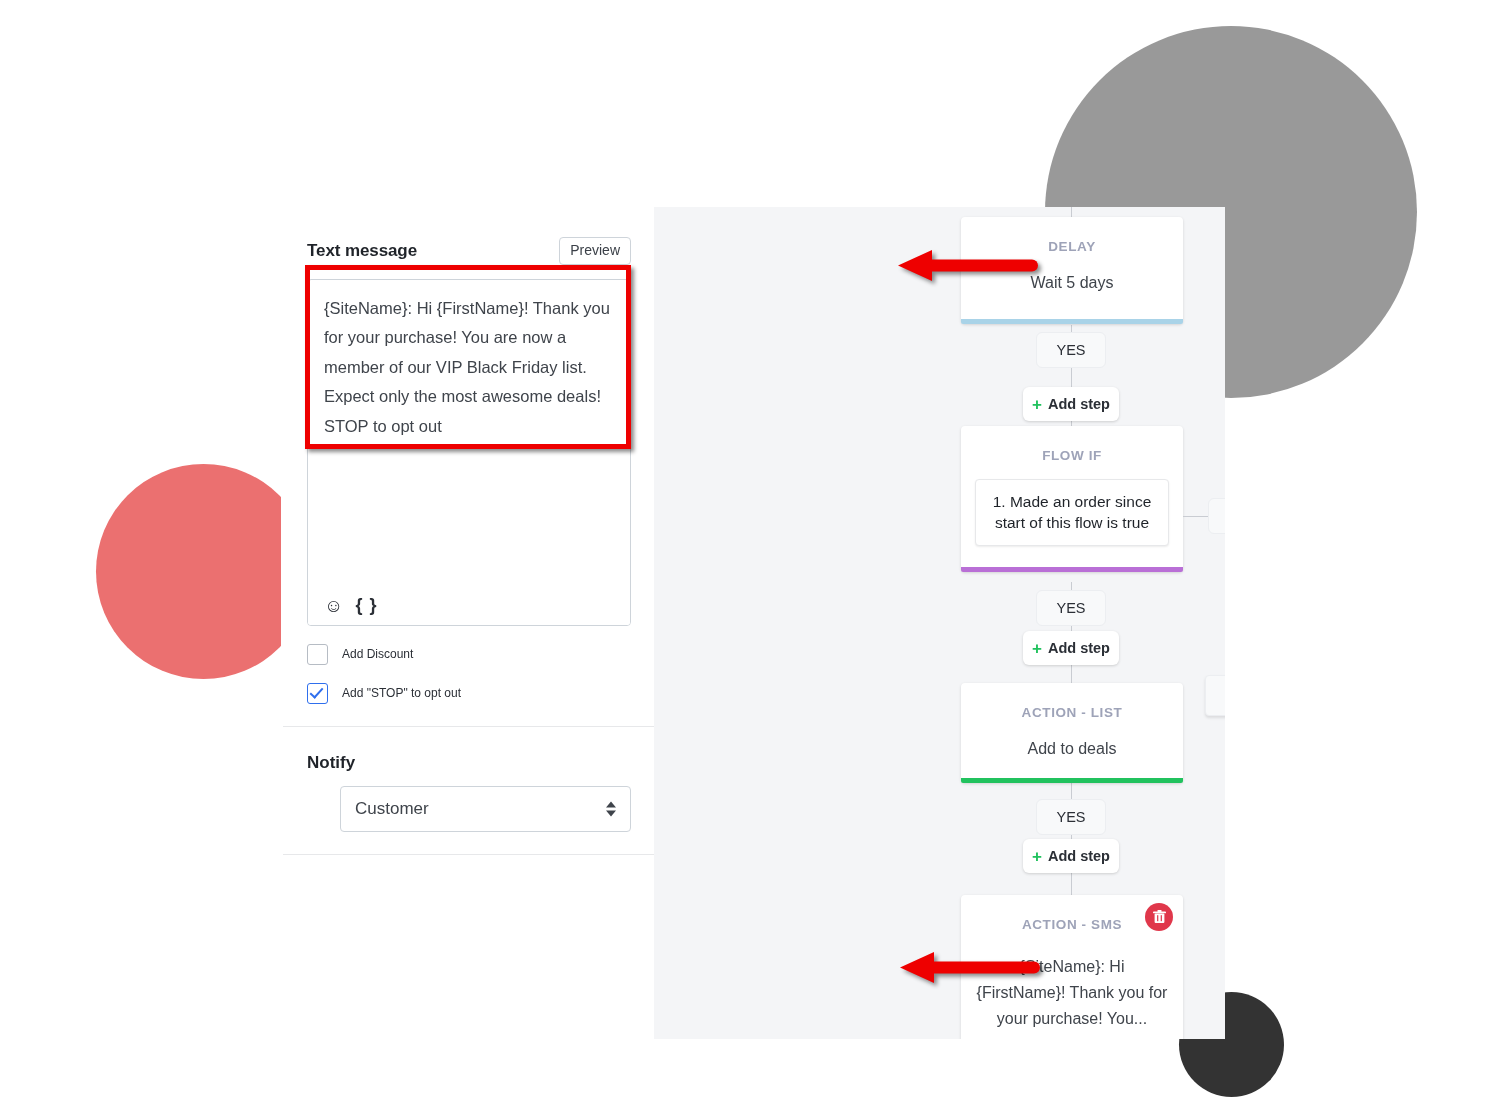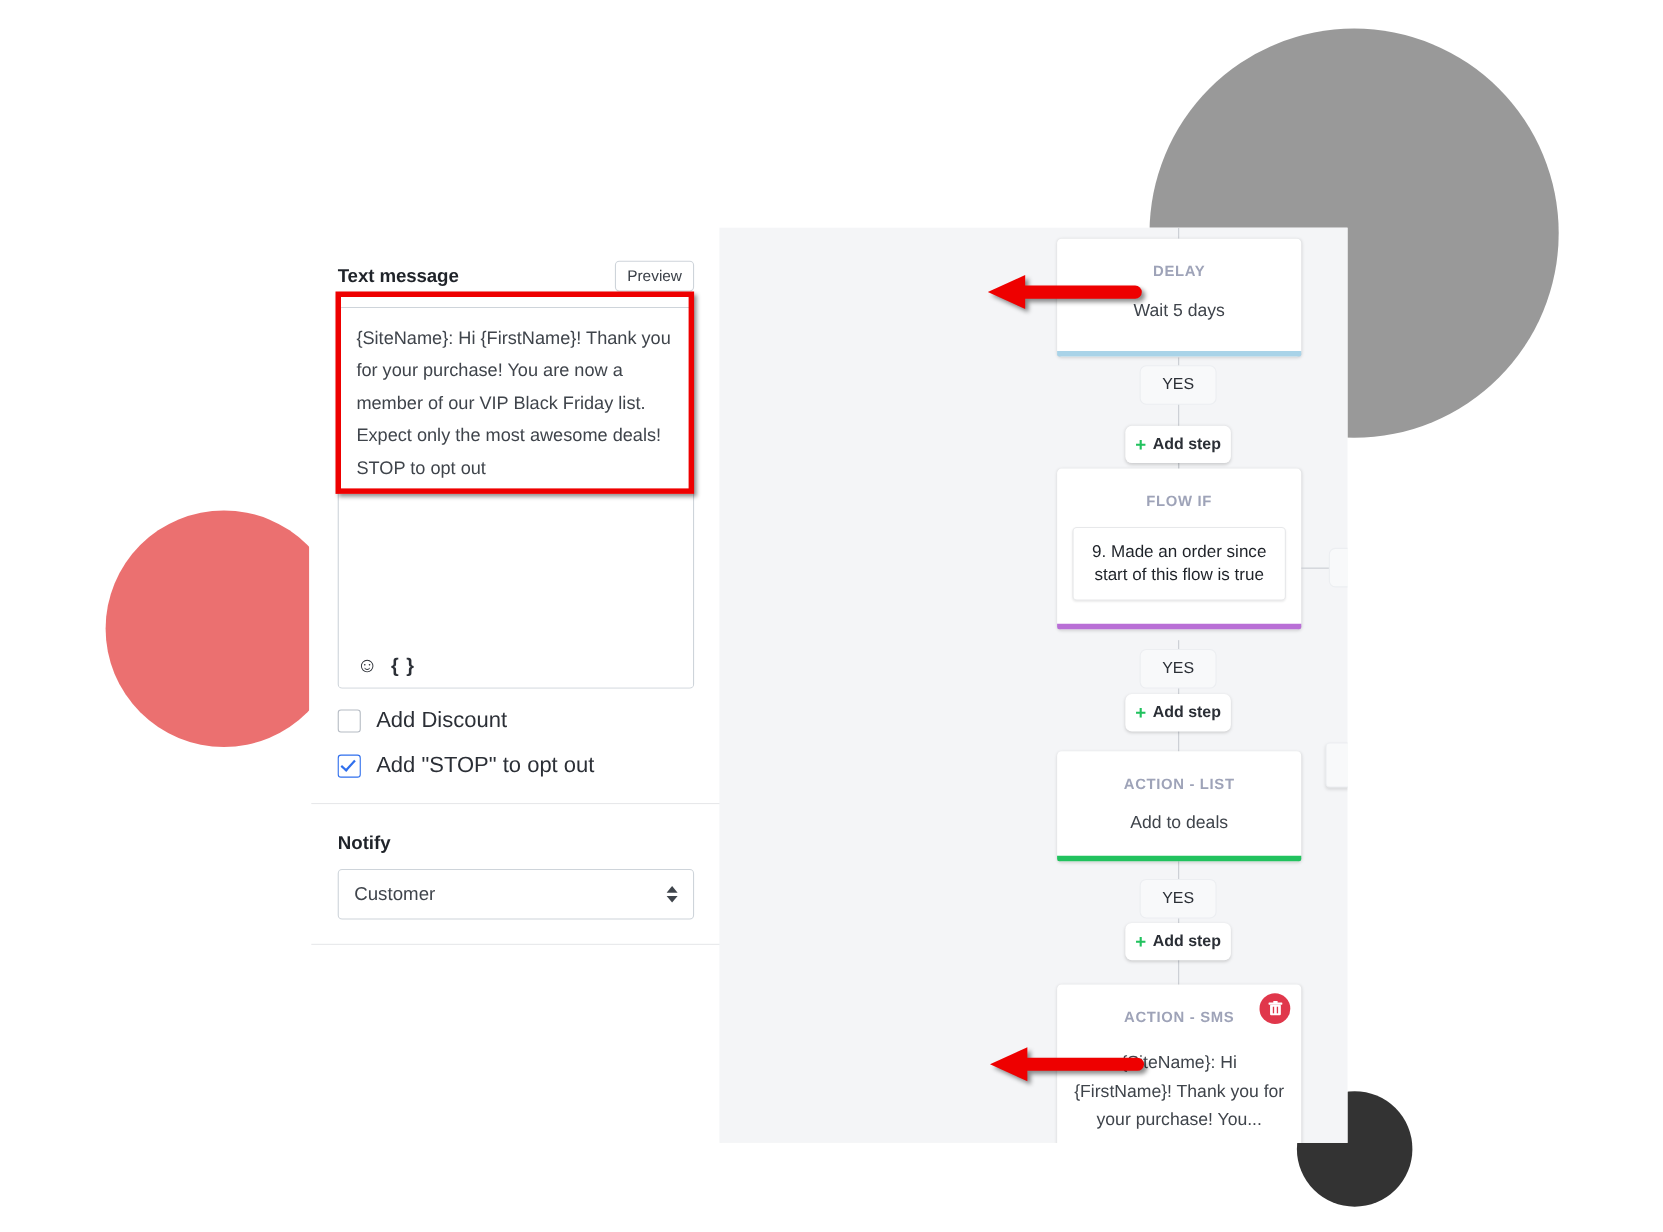--- a/index.html
+++ b/index.html
@@ -180,41 +180,42 @@
     position: absolute;
     left: 5px;
     top: 1px;
     width: 5px;
     height: 11px;
     border: solid #2f6fed;
     border-width: 0 2.4px 2.4px 0;
     transform: rotate(42deg);
   }
   .cbox-label {
-    font-size: 20px;
+    font-size: 12px;
     color: #2b2f36;
   }
 
   
   #notify-title {
     font-size: 17px;
     font-weight: bold;
     color: #1f2329;
     margin-bottom: 13px;
   }
   #notify-select-wrap {
     position: relative;
     border: 1px solid #ced4da;
     border-radius: 4px;
     height: 44px;
     display: flex;
     align-items: center;
     padding: 0 14px;
     background: #ffffff;
     cursor: pointer;
+    margin-left: 33px;
   }
   #notify-value {
     font-size: 17px;
     color: #3f444b;
   }
   #notify-spinner {
     position: absolute;
     right: 14px;
     top: 50%;
     transform: translateY(-50%);
@@ -406,21 +407,21 @@
 
     <div class="addstep" style="left:369px; top:180px; width:96px; height:34px;">
       <span class="plus">+</span>
       <span>Add step</span>
     </div>
 
     <div class="node" id="check-node" style="left:307px; top:219px; width:222px; height:146px;">
       <div class="node-title">FLOW IF</div>
       <div style="margin:16px 14px 0 14px; border:1px solid #e7e8ea; border-radius:4px; background:#fff;
                   box-shadow:0 1px 2px rgba(0,0,0,0.08); padding:11px 10px 12px 10px; text-align:center;
-                  font-size:15.5px; line-height:21px; color:#1f2329; font-weight:500;">9. Made an order since start of this flow is true</div>
+                  font-size:15.5px; line-height:21px; color:#1f2329; font-weight:500;">1. Made an order since start of this flow is true</div>
       <div class="node-accent" id="check-accent" style="background: rgb(185, 111, 214);"></div>
     </div>
 
     <div class="connector conn-h" style="left:529px; top:309px; width:26px;"></div>
     <div class="pill" style="left:554px; top:291px; width:70px; height:36px;">No</div>
 
     <div id="endflow-node" style="left:551px; top:468px; width:227px; height:41px;">END FLOW</div>
 
     <div class="pill" style="left:382px; top:383px; width:70px; height:36px;">YES</div>
 

